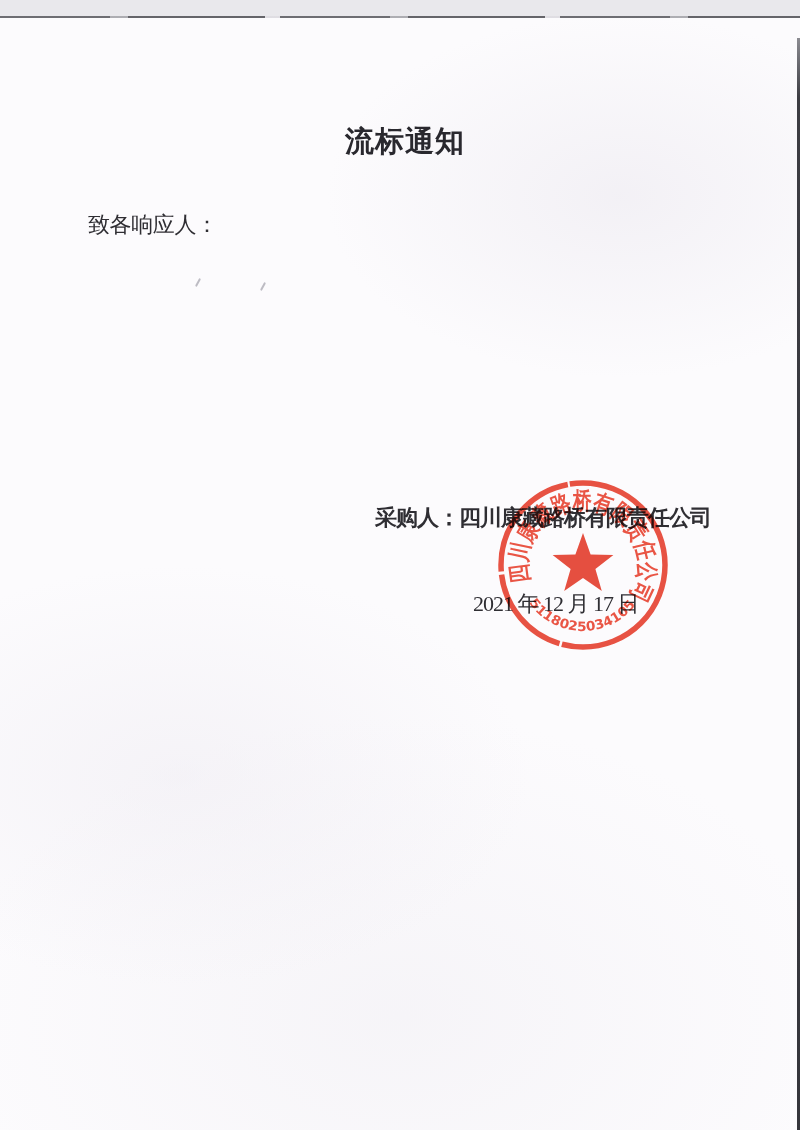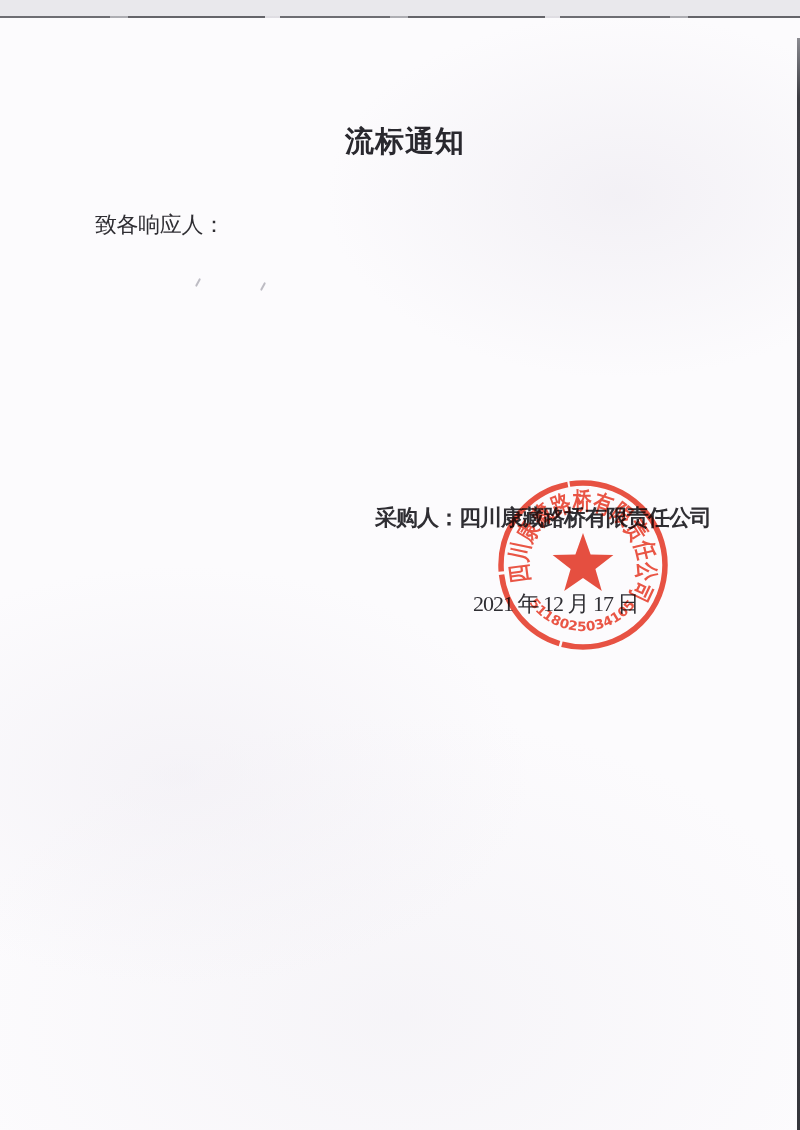--- a/index.html
+++ b/index.html
@@ -35,21 +35,21 @@
   }
   .title {
     position: absolute; top: 106px; left: 0; width: 810px;
     margin: 0; text-align: center;
     font-size: 29px; font-weight: 700; letter-spacing: 1px; color: #29282e;
   }
   .bodyline {
     position: absolute; white-space: nowrap;
     font-size: 22px; letter-spacing: -0.4px; color: #2f2e33;
   }
-  .salutation { top: 194px; left: 95px; }
+  .salutation { top: 194px; left: 88px; }
   .l0 { top: 236px; left: 140px; }
   .l1 { top: 279px; left: 90px; }
   .l2 { top: 322px; left: 90px; }
   .l3 { top: 366px; left: 90px; }
   .purchaser { top: 487px; left: 375px; letter-spacing: -1px; font-weight: bold; }
   .dateline  { top: 573px; left: 473px; letter-spacing: -1px; }
   .speck {
     position: absolute; width: 2px; height: 9px;
     background: #9b99a4; border-radius: 2px; opacity: .65;
     transform: rotate(28deg);

